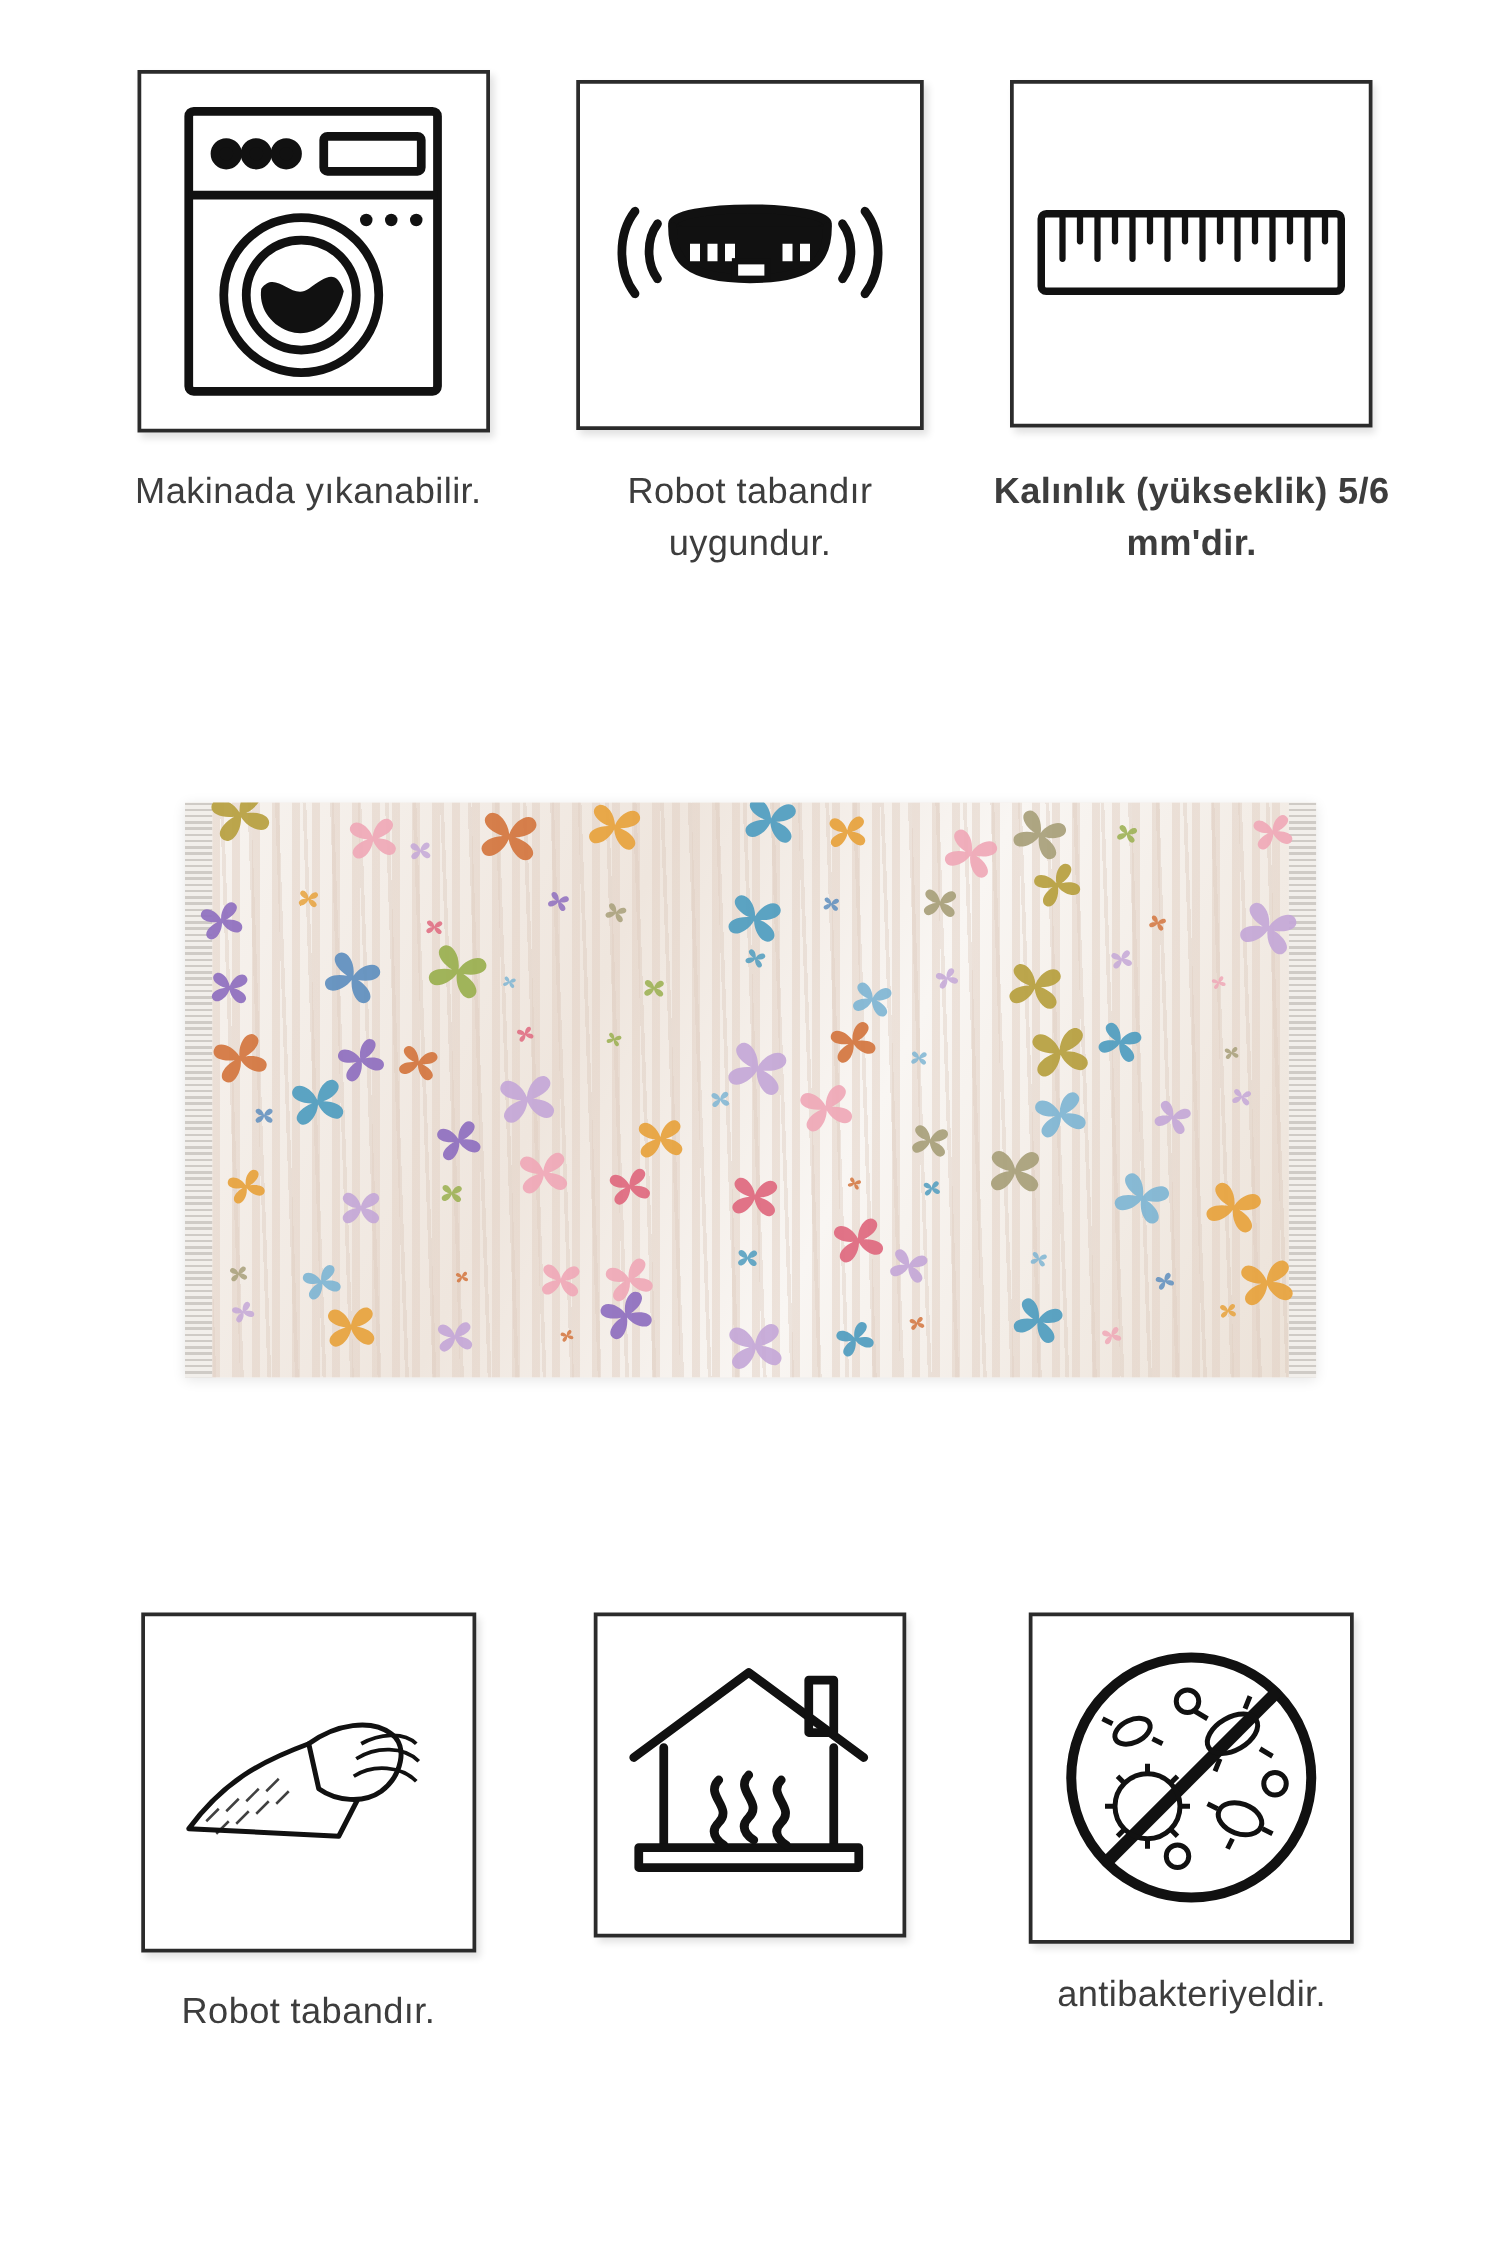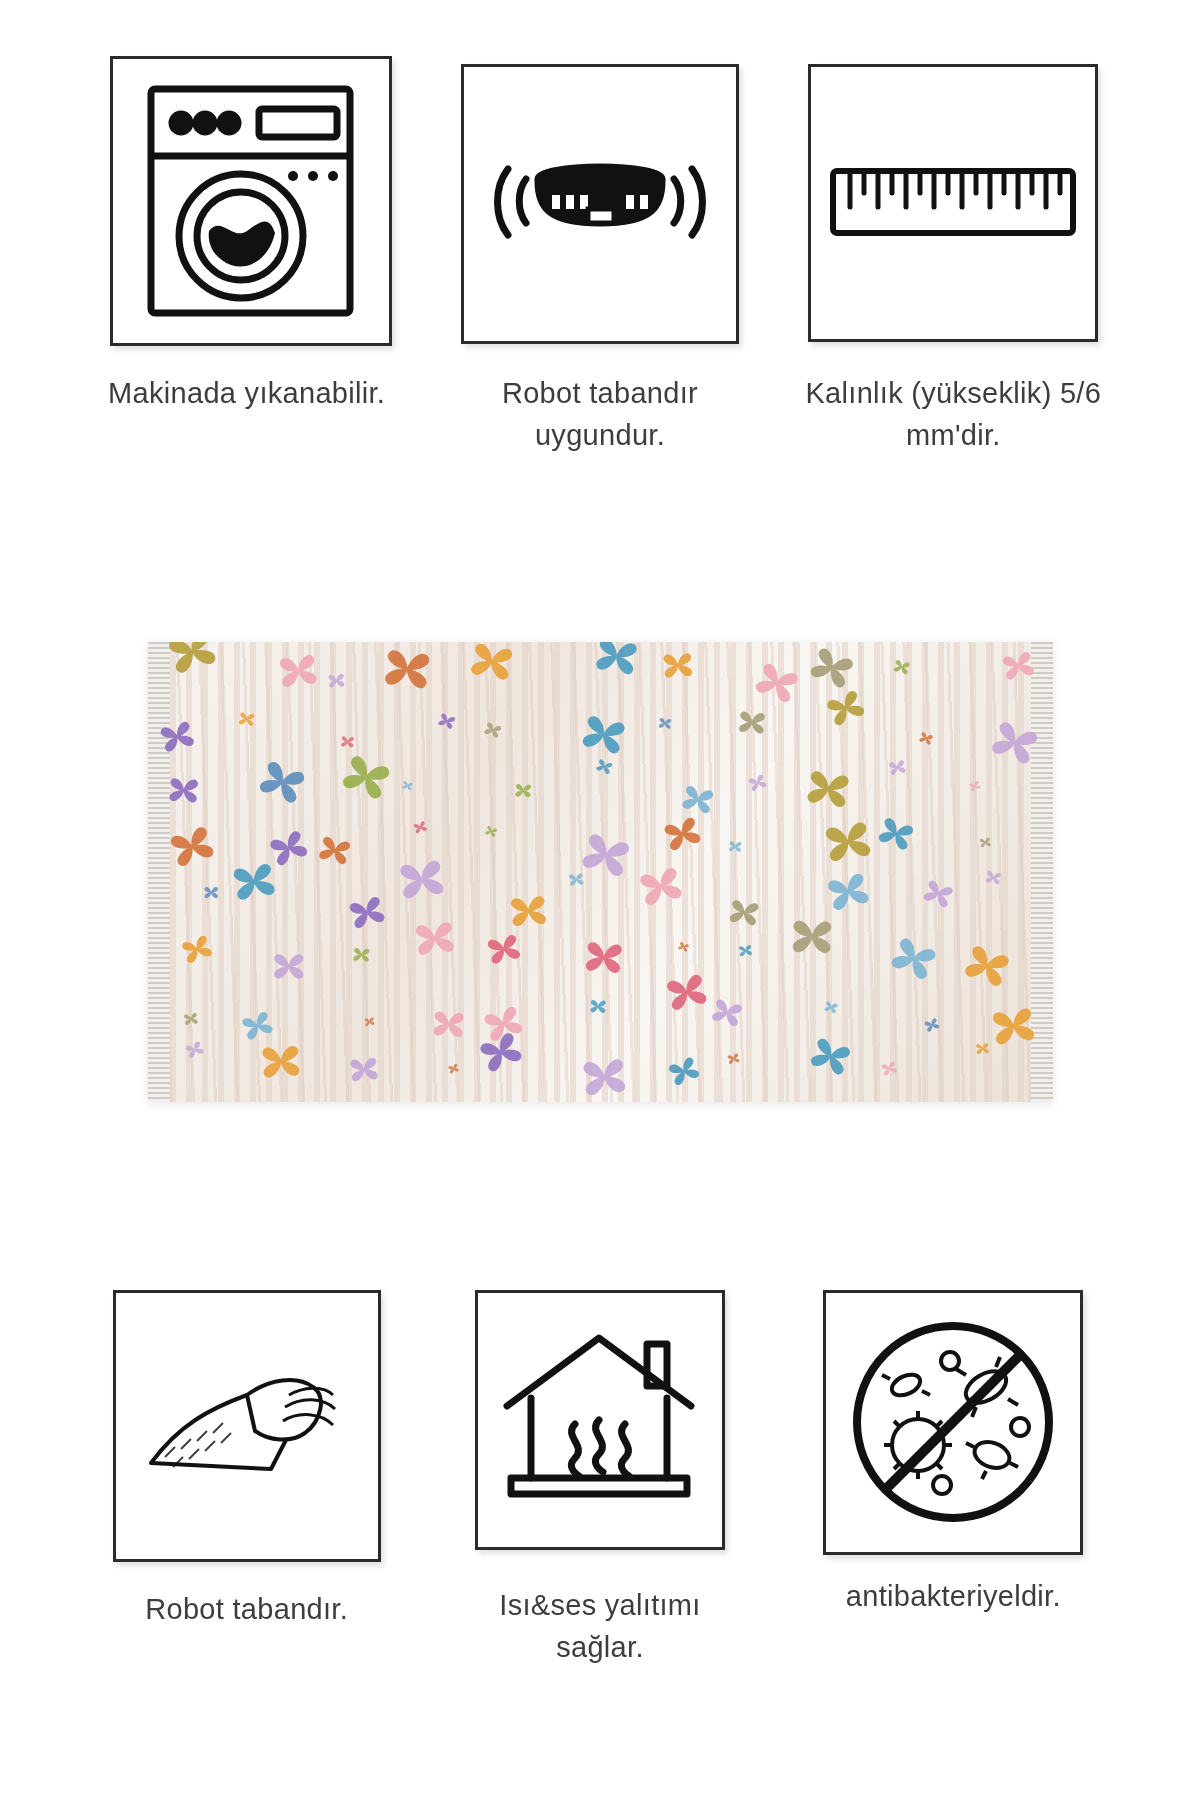--- a/index.html
+++ b/index.html
@@ -65,21 +65,21 @@
 
   
   #f-washable   .icon-box { margin-left: 8px; }
   #f-robot      .icon-box { width: 278px; height: 280px; margin-top: 8px;}
   #f-thickness  .icon-box { width: 290px; height: 278px; margin-top: 8px;}
   #f-nonslip    .icon-box { width: 268px; height: 272px; }
   #f-insulation .icon-box { width: 250px; height: 260px; }
   #f-antibact   .icon-box { width: 260px; height: 265px; }
 
   #f-robot .feature-caption { margin-top: 28px; }
-  #f-thickness .feature-caption { margin-top: 30px; }
+  #f-thickness .feature-caption { margin-top: 30px; font-weight: bold; }
   #f-insulation .feature-caption { margin-top: 34px; max-width: 220px; }
   #f-antibact .feature-caption { margin-top: 20px; max-width: 330px; }
 
   
   #rug-figure {
     position: absolute;
     left: 148px;
     top: 642px;
     width: 905px;
     height: 460px;
@@ -673,21 +673,20 @@
         <svg width="205" height="185" viewBox="0 0 205 185" fill="none" stroke="#111" stroke-width="7" stroke-linecap="round" stroke-linejoin="round">
           <path d="M10 78 L102 10 L194 78"></path>
           <path d="M34 70 L34 150 M170 70 L170 150"></path>
           <rect x="14" y="150" width="176" height="16"></rect>
           <rect x="150" y="16" width="20" height="42"></rect>
           <path d="M78 96 c-12 12 12 22 0 34 -10 10 4 18 4 18"></path>
           <path d="M102 92 c-12 12 12 22 0 34 -10 10 4 18 4 18"></path>
           <path d="M128 96 c-12 12 12 22 0 34 -10 10 4 18 4 18"></path>
         </svg>
       </div>
-      <div class="feature-caption">Isı&amp;ses yalıtımı sağlar.</div>
     </div>
 
     <div class="feature" id="f-antibact">
       <div class="icon-box">
         <svg width="215" height="215" viewBox="0 0 215 215" fill="none" stroke="#111" stroke-width="8">
           <circle cx="107" cy="107" r="96"></circle>
           <line x1="38" y1="176" x2="176" y2="38" stroke-width="10"></line>
           <g stroke-width="4" fill="none">
             <circle cx="72" cy="130" r="26"></circle>
             <g>

